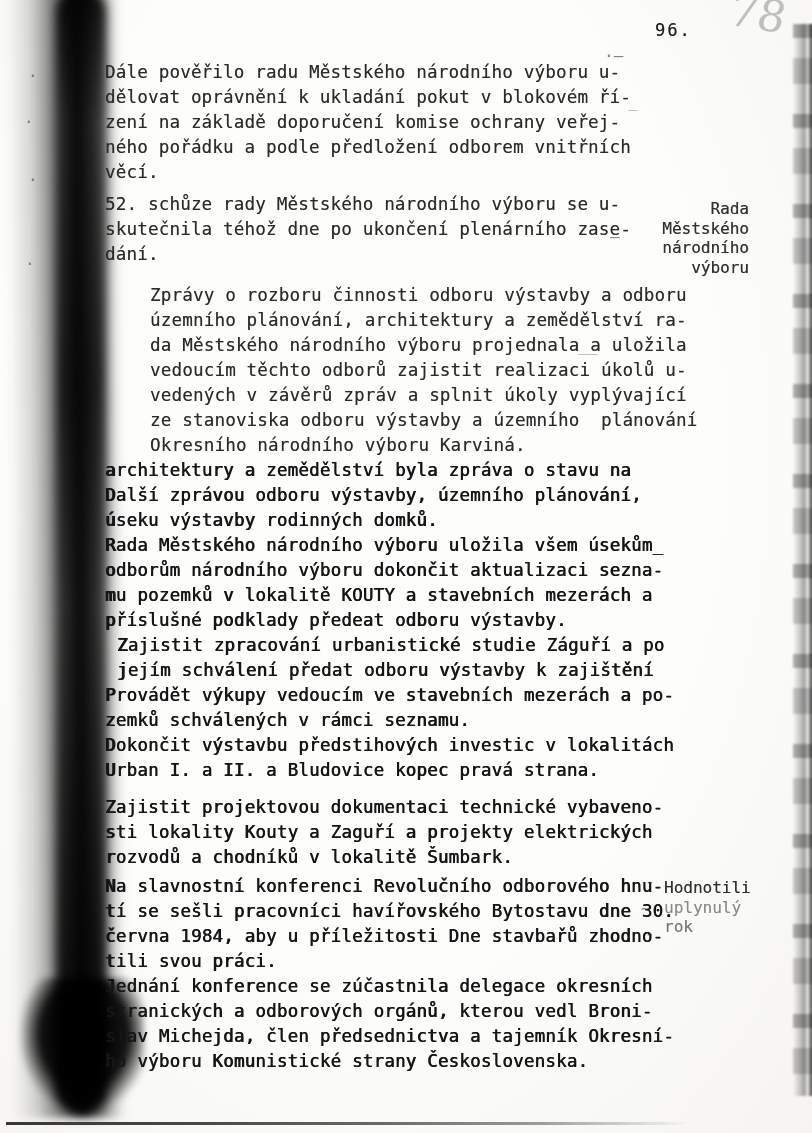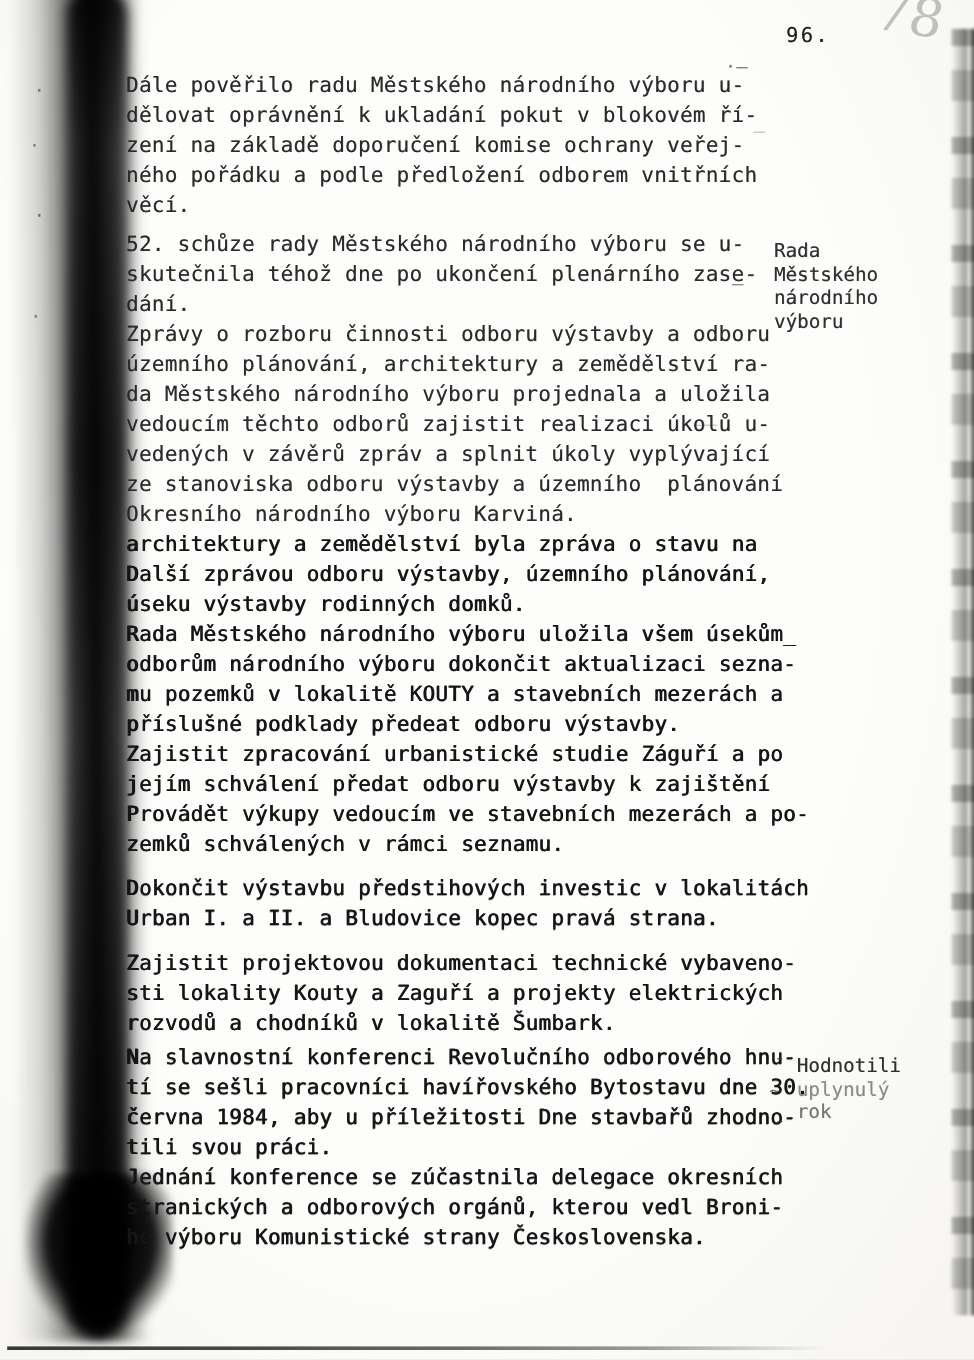--- a/index.html
+++ b/index.html
@@ -44,21 +44,21 @@
   .block { margin:0; }
   .line { height:25px; line-height:25px; font-size:17.5px; letter-spacing:.2px;
     white-space:pre; color:#2a2a2a; text-shadow:.25px 0 rgba(0,0,0,.45); }
   .heavy .line { color:#161616; text-shadow:.55px 0 currentColor, 0 .25px rgba(0,0,0,.35); }
   .heavy .line::first-letter { text-shadow:.9px 0 currentColor, -.3px 0 currentColor; }
 
   
   .margin-note { position:absolute; width:130px; }
   .note-line { font-size:16px; line-height:19.5px; white-space:pre; color:#2f2f2f;
     text-shadow:.3px 0 rgba(0,0,0,.45); }
-  .note-0 { top:199px; left:645px; }
+  .note-0 { top:199px; left:619px;text-align:right; }
   .note-1 { top:878px; left:664px; }
   .note-faded .note-line:nth-child(2) { opacity:.55; }
   .note-faded .note-line:nth-child(3) { opacity:.65; }
 
   
   .artifact { position:absolute; font-size:16px; color:#3a3a3a; white-space:pre; }
 </style>
 </head>
 <body>
 
@@ -79,66 +79,67 @@
         <div class="line">dělovat oprávnění k ukladání pokut v blokovém ří-</div>
         <div class="line">zení na základě doporučení komise ochrany veřej-</div>
         <div class="line">ného pořádku a podle předložení odborem vnitřních</div>
         <div class="line">věcí.</div>
       </div>
       <div class="block" style="margin-top: 7px;">
         <div class="line">52. schůze rady Městského národního výboru se u-</div>
         <div class="line">skutečnila téhož dne po ukončení plenárního zase-</div>
         <div class="line">dání.</div>
       </div>
-      <div class="block" style="margin-top: 0px;">
+      <div class="block" style="margin-top: 16px; padding-left: 45px;">
         <div class="line">Zprávy o rozboru činnosti odboru výstavby a odboru</div>
         <div class="line">územního plánování, architektury a zemědělství ra-</div>
         <div class="line">da Městského národního výboru projednala a uložila</div>
         <div class="line">vedoucím těchto odborů zajistit realizaci úkolů u-</div>
         <div class="line">vedených v závěrů zpráv a splnit úkoly vyplývající</div>
         <div class="line">ze stanoviska odboru výstavby a územního  plánování</div>
         <div class="line">Okresního národního výboru Karviná.</div>
       </div>
       <div class="block heavy" style="margin-top: 0px;">
         <div class="line">architektury a zemědělství byla zpráva o stavu na</div>
         <div class="line">Další zprávou odboru výstavby, územního plánování,</div>
         <div class="line">úseku výstavby rodinných domků.</div>
       </div>
       <div class="block heavy" style="margin-top: 0px;">
         <div class="line">Rada Městského národního výboru uložila všem úsekům_</div>
         <div class="line">odborům národního výboru dokončit aktualizaci sezna-</div>
         <div class="line">mu pozemků v lokalitě KOUTY a stavebních mezerách a</div>
         <div class="line">příslušné podklady předeat odboru výstavby.</div>
       </div>
-      <div class="block heavy" style="margin-top: 0px;">
+      <div class="block heavy" style="margin-top: 0px; padding-left: 12px;">
         <div class="line">Zajistit zpracování urbanistické studie Záguří a po</div>
         <div class="line">jejím schválení předat odboru výstavby k zajištění</div>
       </div>
       <div class="block heavy" style="margin-top: 0px;">
         <div class="line">Provádět výkupy vedoucím ve stavebních mezerách a po-</div>
         <div class="line">zemků schválených v rámci seznamu.</div>
       </div>
-      <div class="block heavy" style="margin-top: 12px;">
+      <div class="block heavy" style="margin-top: 0px;">
         <div class="line">Dokončit výstavbu předstihových investic v lokalitách</div>
         <div class="line">Urban I. a II. a Bludovice kopec pravá strana.</div>
       </div>
       <div class="block heavy" style="margin-top: 12px;">
         <div class="line">Zajistit projektovou dokumentaci technické vybaveno-</div>
         <div class="line">sti lokality Kouty a Zaguří a projekty elektrických</div>
         <div class="line">rozvodů a chodníků v lokalitě Šumbark.</div>
       </div>
       <div class="block heavy" style="margin-top: 4px;">
         <div class="line">Na slavnostní konferenci Revolučního odborového hnu-</div>
         <div class="line">tí se sešli pracovníci havířovského Bytostavu dne 30.</div>
         <div class="line">června 1984, aby u příležitosti Dne stavbařů zhodno-</div>
         <div class="line">tili svou práci.</div>
       </div>
       <div class="block heavy" style="margin-top: 0px;">
         <div class="line">Jednání konference se zúčastnila delegace okresních</div>
         <div class="line">stranických a odborových orgánů, kterou vedl Broni-</div>
+        <div class="line">slav Michejda, člen předsednictva a tajemník Okresní-</div>
         <div class="line">ho výboru Komunistické strany Československa.</div>
       </div>
     </div>
 
   <div class="margin-note note-0">
       <div class="note-line">Rada</div>
       <div class="note-line">Městského</div>
       <div class="note-line">národního</div>
       <div class="note-line">výboru</div>
     </div>

